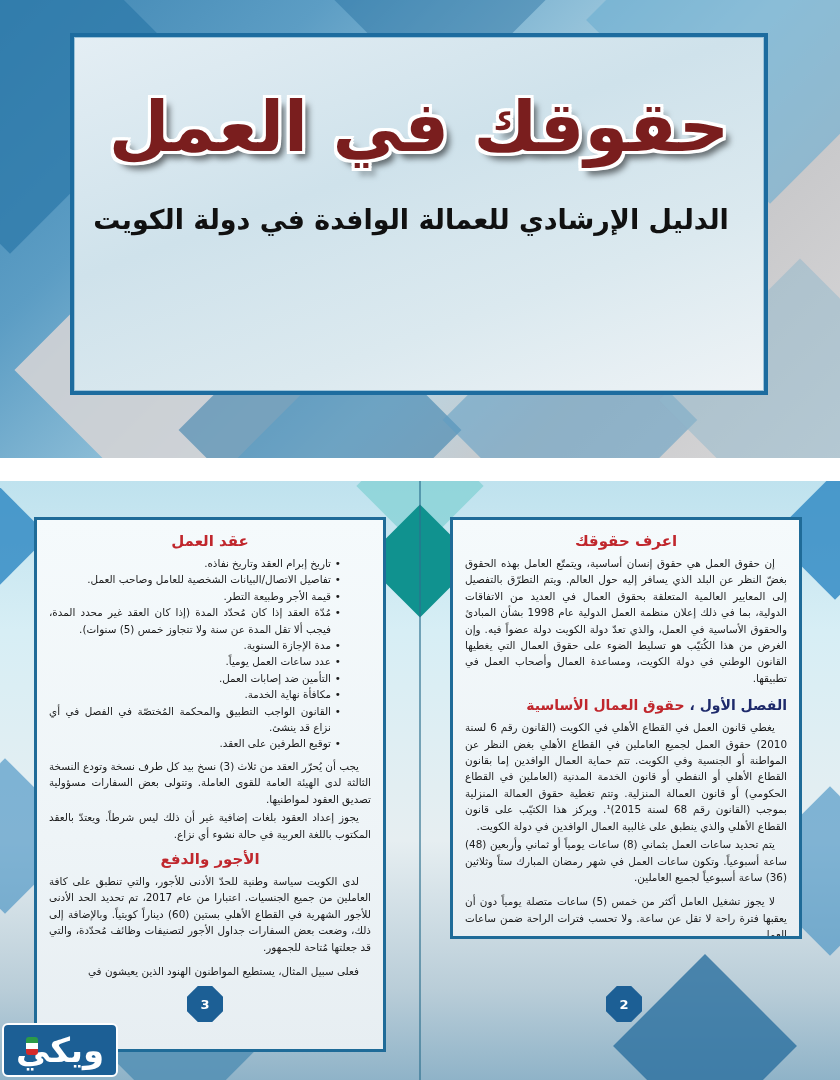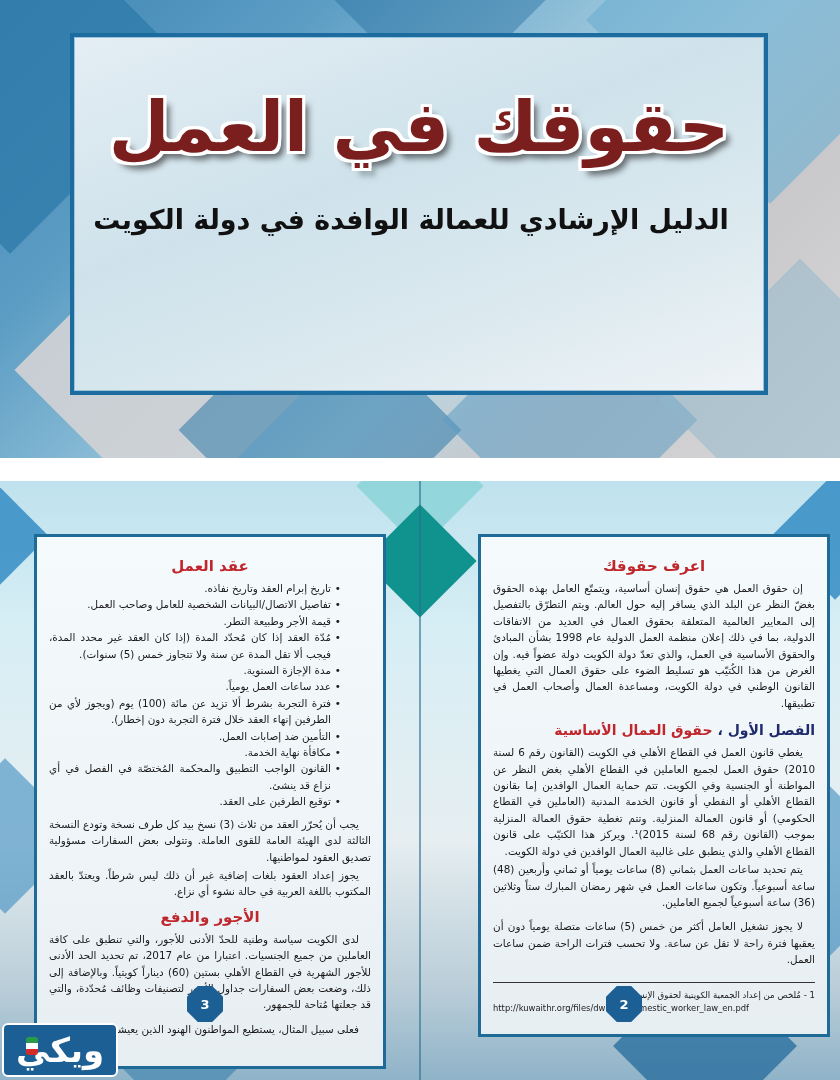--- a/index.html
+++ b/index.html
@@ -54,27 +54,26 @@
   .spread .t6 { left: 640px; top: 500px; width: 130px; height: 130px; background: #2a6f9f; opacity: .8; }
   .spread .t7 { left: 770px; top: 330px; width: 120px; height: 120px; background: #3c8cc0; opacity: .6; }
   .spread .t8 { left: -50px; top: 300px; width: 110px; height: 110px; background: #3c8cc0; opacity: .6; }
   .spine { position: absolute; left: 419px; top: 0; width: 2px; height: 599px; background: #2d6f8d; opacity: .6; }
 
   .page-card {
     position: absolute; top: 36px; height: 535px; width: 352px;
     background: linear-gradient(180deg, #f5fafc 0%, #eef4f7 60%, #e7eef2 100%);
     border: 3px solid #1f6b98;
     direction: rtl; text-align: justify;
-    padding: 16px 12px 0 12px; overflow: hidden;
+    padding: 8px 12px 0 12px; overflow: hidden;
     color: #1a1a1a; font-size: 10.4px; line-height: 16.4px;
     font-family: "DejaVu Sans", sans-serif;
-    margin-top: 17px;
   }
   .page-left { left: 34px; }
-  .page-right { left: 478px; height: 503px; }
+  .page-right { left: 450px; height: 422px; }
 
   .sec-title {
     text-align: center; color: #c0272d; font-weight: bold; font-size: 15px;
     line-height: 22px; margin: 2px 0 3px;
   }
   .chapter {
     text-align: right; font-weight: bold; font-size: 14px; line-height: 22px; margin: 8px 0 3px;
   }
   .chapter .ch-no { color: #1e2a6b; }
   .chapter .ch-sep { color: #1e2a6b; }
@@ -142,21 +141,20 @@
 
   <article class="page-card page-left">
     <h3 class="sec-title">عقد العمل</h3>
     <ul class="bullets">
       <li>تاريخ إبرام العقد وتاريخ نفاذه.</li>
       <li>تفاصيل الاتصال/البيانات الشخصية للعامل وصاحب العمل.</li>
       <li>قيمة الأجر وطبيعة التطر.</li>
       <li>مُدّة العقد إذا كان مُحدّد المدة (إذا كان العقد غير محدد المدة، فيجب ألا تقل المدة عن سنة ولا تتجاوز خمس (5) سنوات).</li>
       <li>مدة الإجازة السنوية.</li>
       <li>عدد ساعات العمل يومياً.</li>
-      <li>فترة التجربة بشرط ألا تزيد عن مائة (100) يوم (ويجوز لأي من الطرفين إنهاء العقد خلال فترة التجربة دون إخطار).</li>
       <li>التأمين ضد إصابات العمل.</li>
       <li>مكافأة نهاية الخدمة.</li>
       <li>القانون الواجب التطبيق والمحكمة المُختصّة في الفصل في أي نزاع قد ينشئ.</li>
       <li>توقيع الطرفين على العقد.</li>
     </ul>
     <p class="para">يجب أن يُحرّر العقد من ثلاث (3) نسخ بيد كل طرف نسخة وتودع النسخة الثالثة لدى الهيئة العامة للقوى العاملة. وتتولى بعض السفارات مسؤولية تصديق العقود لمواطنيها.</p>
     <p class="para">يجوز إعداد العقود بلغات إضافية غير أن ذلك ليس شرطاً. ويعتدّ بالعقد المكتوب باللغة العربية في حالة نشوء أي نزاع.</p>
 
     <h3 class="sec-title" style="margin-top:6px">الأجور والدفع</h3>
     <p class="para">لدى الكويت سياسة وطنية للحدّ الأدنى للأجور، والتي تنطبق على كافة العاملين من جميع الجنسيات. اعتبارا من عام 2017، تم تحديد الحد الأدنى للأجور الشهرية في القطاع الأهلي بستين (60) ديناراً كويتياً. وبالإضافة إلى ذلك، وضعت بعض السفارات جداول الأجور لتصنيفات وظائف مُحدّدة، والتي قد جعلتها مُتاحة للجمهور.</p>

